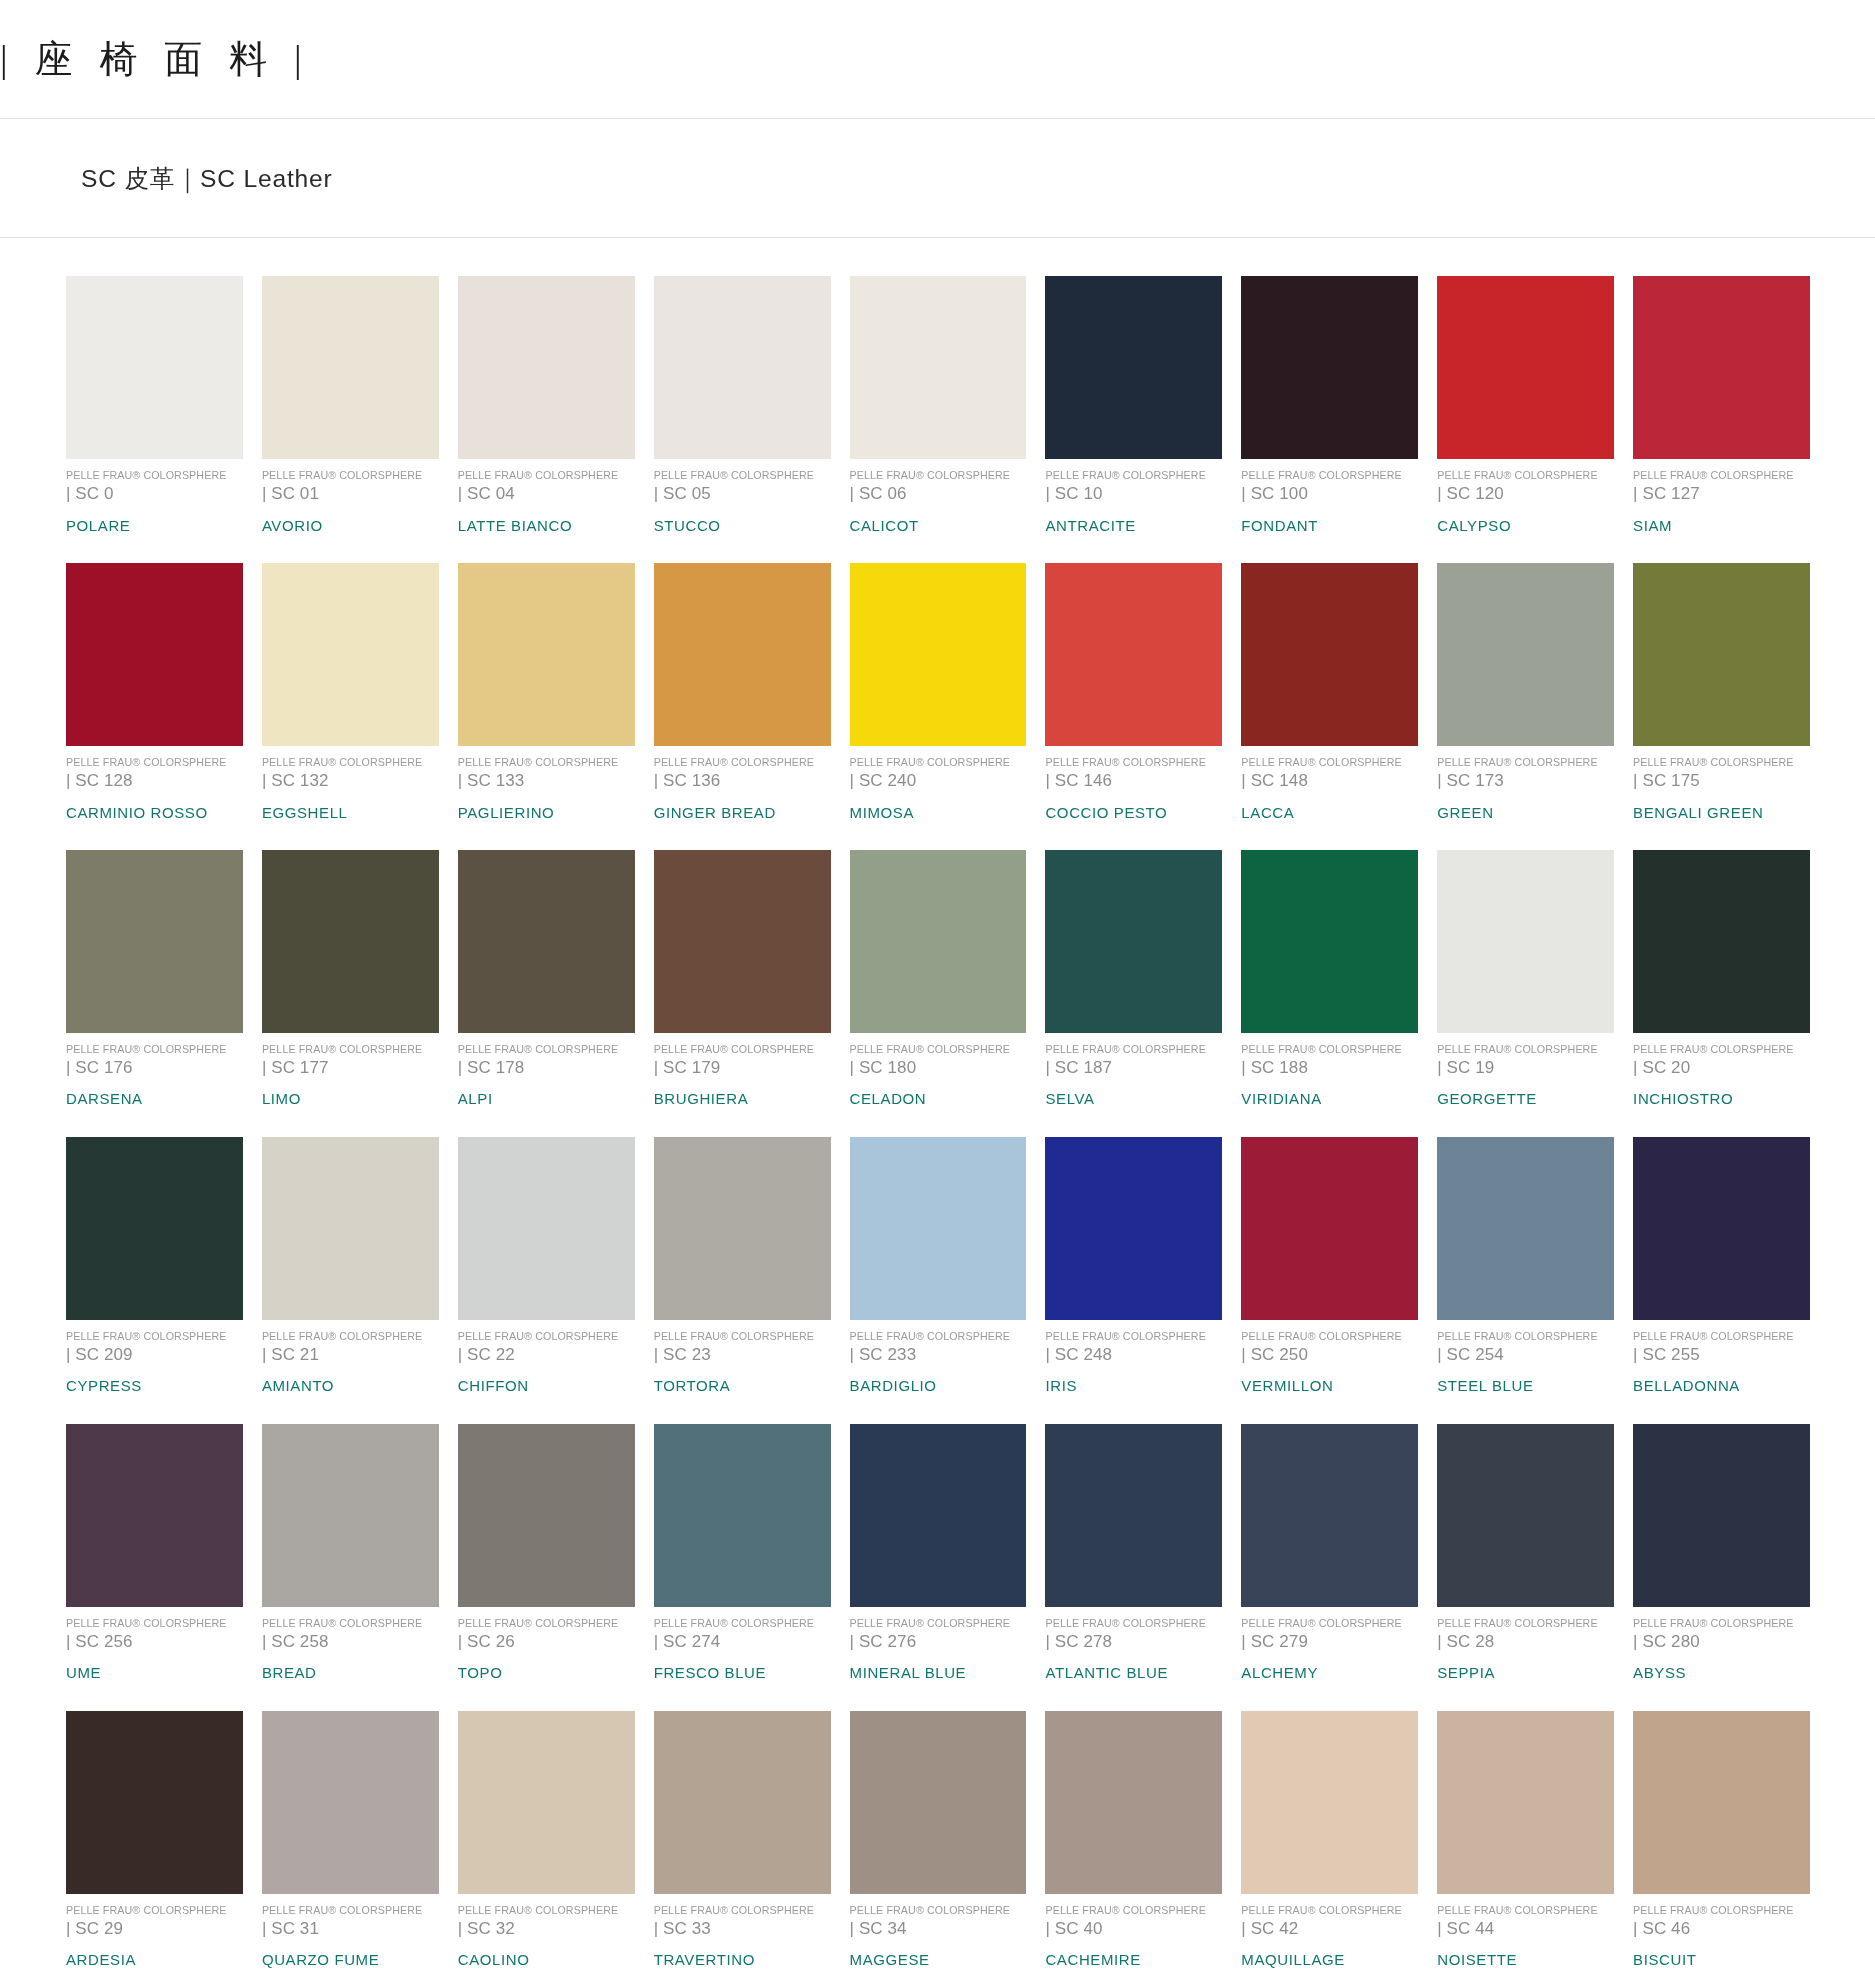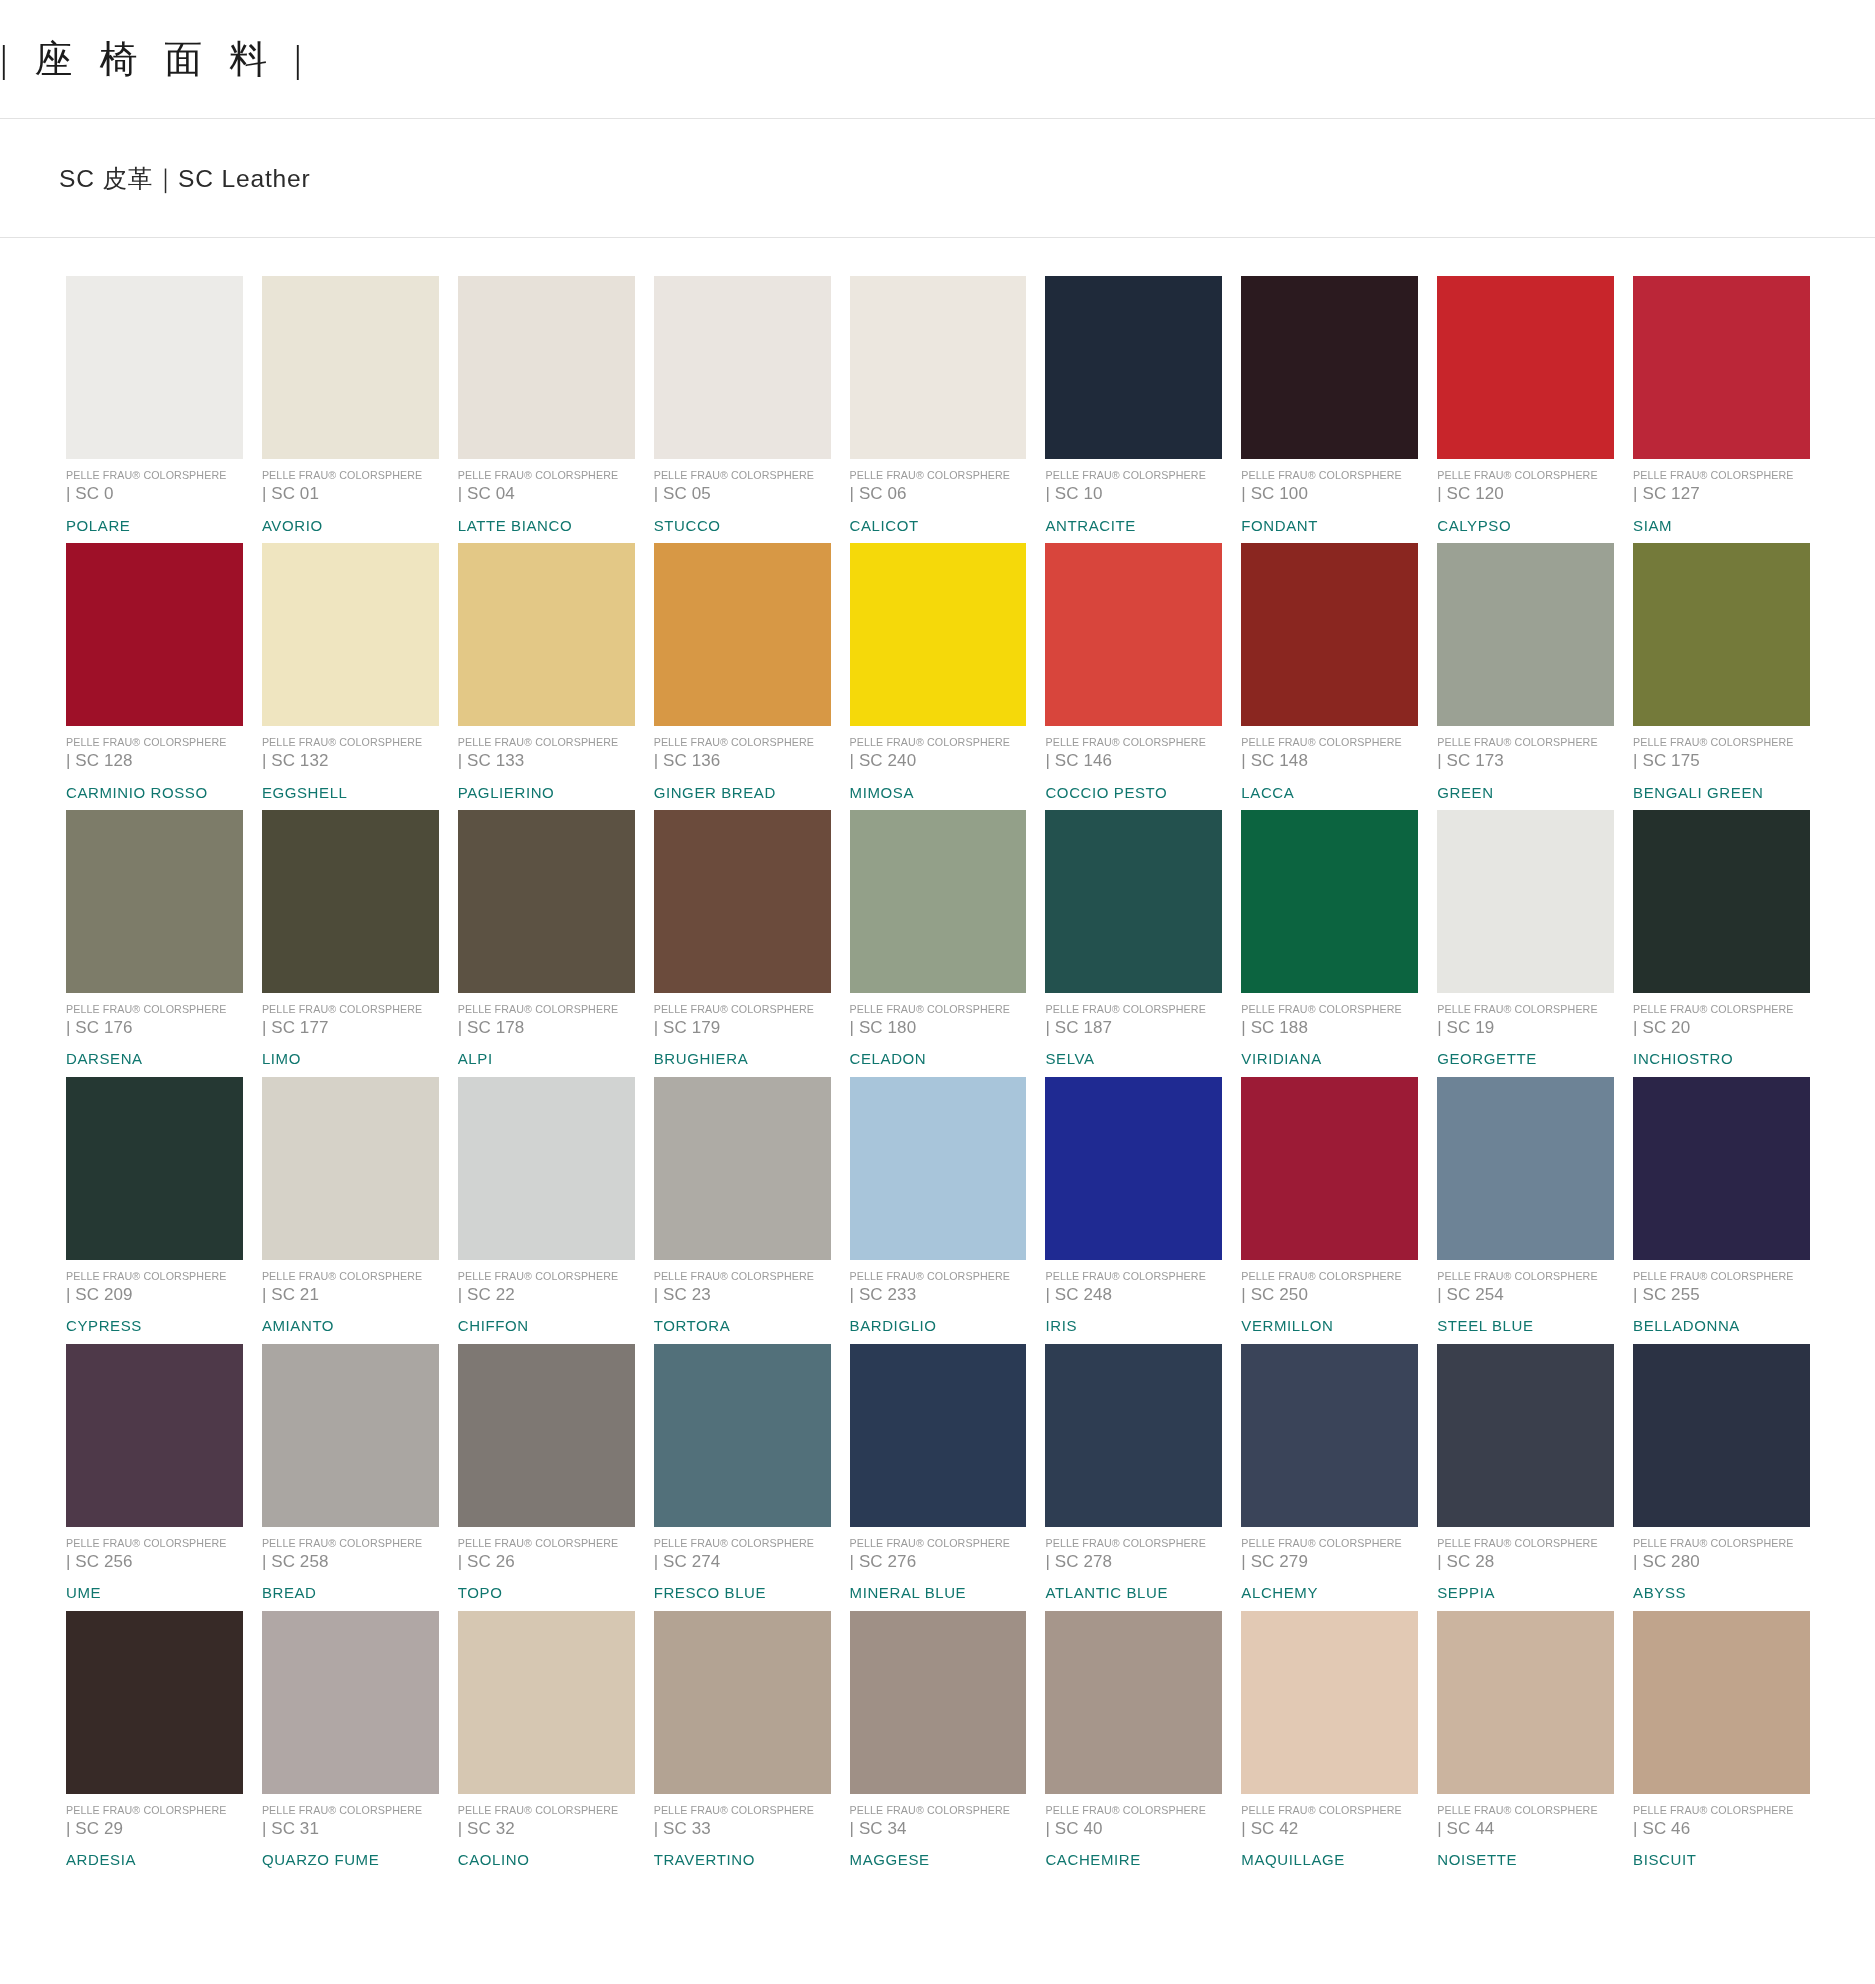--- a/index.html
+++ b/index.html
@@ -30,21 +30,21 @@
     color: #1c1c1c;
     white-space: nowrap;
     font-family: "Liberation Serif", "DejaVu Serif", serif;
   }
 
   
   .subheader-band {
     height: 119px;
     display: flex;
     align-items: center;
-    padding-left: 59px;
+    padding-left: 81px;
     border-bottom: 1.2px solid #e2e2e2;
   }
   .subheader-title {
     font-size: 24.6px;
     font-weight: 400;
     color: #2b2b2b;
     letter-spacing: 0.8px;
     white-space: nowrap;
   }
 
@@ -64,21 +64,21 @@
   .swatch-grid {
     margin: 38px 0 0 0;
     padding: 0 66px 0 66px;
     display: grid;
     grid-template-columns: repeat(9, 1fr);
     column-gap: 19px;
     row-gap: 0;
   }
   .swatch-cell {
     width: 100%;
-    padding-bottom: 7px;
+    padding-bottom: 27px;
   }
   .swatch-chip {
     width: 100%;
     height: 183px;
     display: block;
   }
   .swatch-meta {
     margin-top: 10.3px;
     padding-top: 0;
   }

